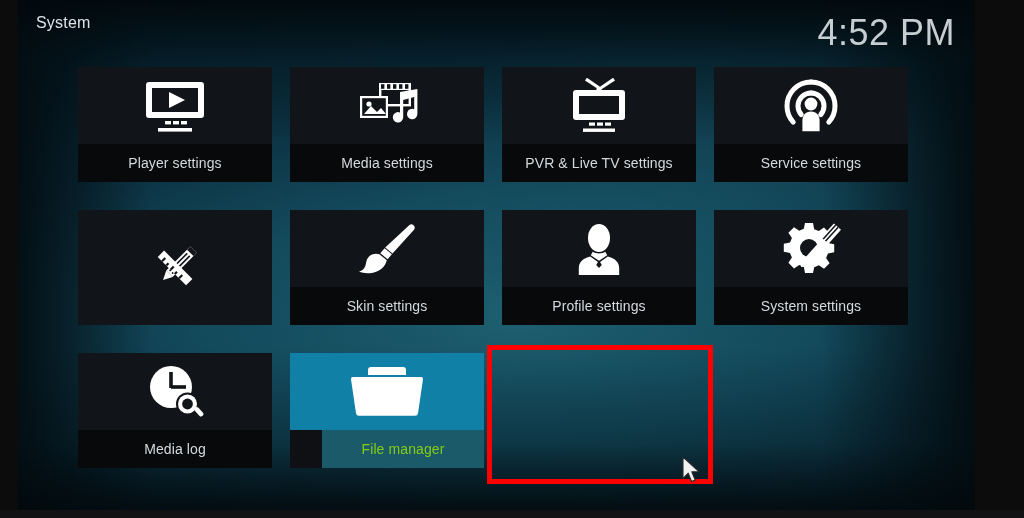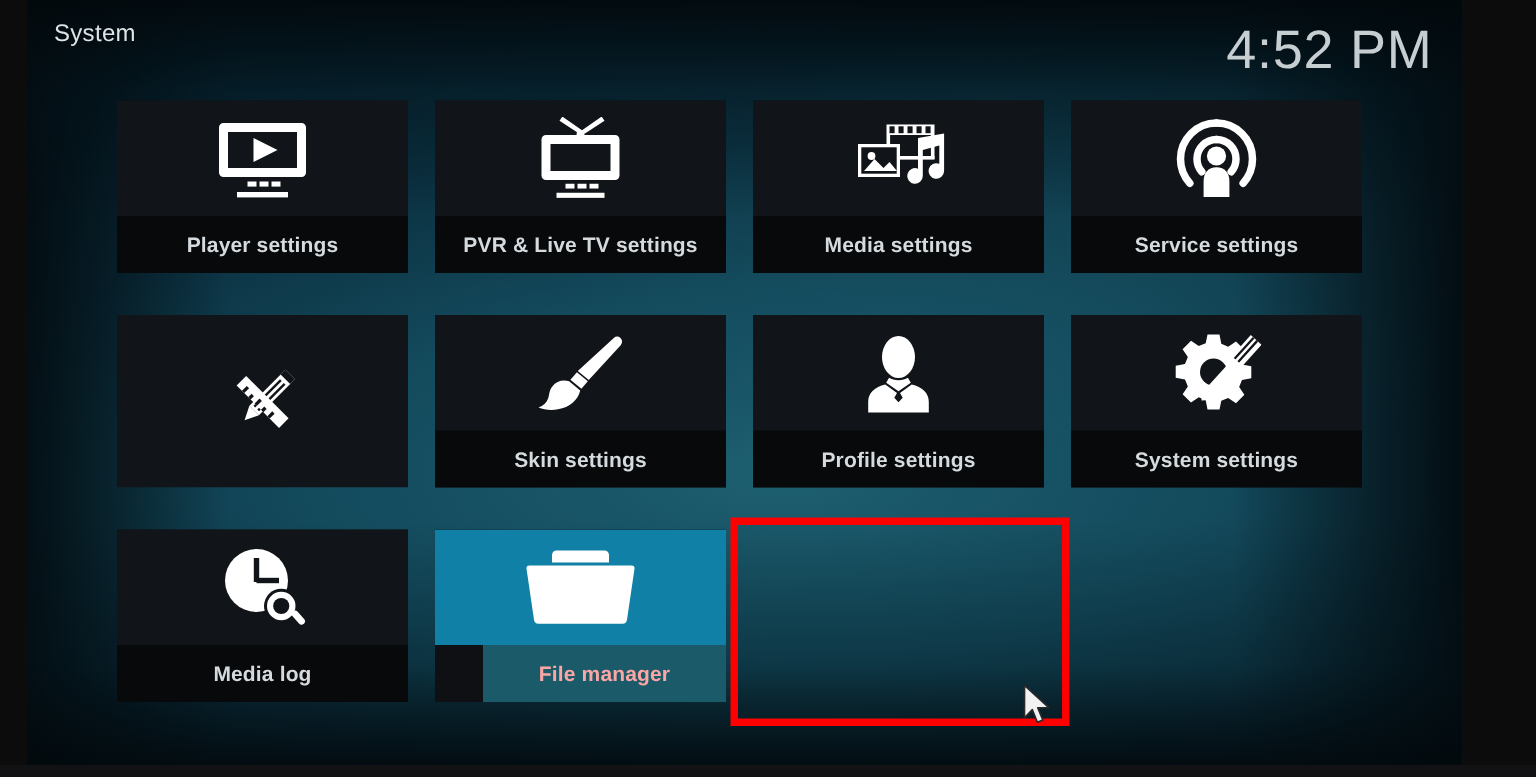--- a/index.html
+++ b/index.html
@@ -83,21 +83,20 @@
   #grid {
     position:absolute;
     left:60px; top:67px;
     width:840px;
     display:grid;
     grid-template-columns:repeat(4, 194px);
     grid-template-rows:repeat(3, 115px);
     column-gap:18px;
     row-gap:28px;
     z-index:4;
-    font-weight:bold;
   }
 
   .tile {
     position:relative;
     width:194px; height:115px;
     background:#0e1013;
     display:flex;
     flex-direction:column;
     overflow:hidden;
   }
@@ -111,21 +110,21 @@
     height:38px;
     background:#08090b;
     display:flex; align-items:center; justify-content:center;
     font-size:14px;
     color:#d4dadd;
     letter-spacing:0.1px;
   }
 
   
   .tile.focused .icon-area { background:#1180a6; }
-  .tile.focused .tile-label { background:#1b5a68; color:#fca5a5;margin-left:32px; }
+  .tile.focused .tile-label { background:#1b5a68; color:#84cc16;margin-left:32px; }
 
   
   #selection-box {
     position:absolute;
     left:469px; top:345px;
     width:226px; height:139px;
     border:5px solid #fe0000;
     z-index:5;
     pointer-events:none;
   }
@@ -161,35 +160,20 @@
           <svg width="64" height="56" viewBox="0 0 64 56" fill="#ffffff">
             <path d="M6 4h52a3 3 0 0 1 3 3v30a3 3 0 0 1-3 3H6a3 3 0 0 1-3-3V7a3 3 0 0 1 3-3zm3 6v24h46V10H9z"></path>
             <path d="M26 14l16 8-16 8z"></path>
             <rect x="22" y="43" width="6" height="3.4"></rect>
             <rect x="30" y="43" width="6" height="3.4"></rect>
             <rect x="38" y="43" width="6" height="3.4"></rect>
             <rect x="15" y="50" width="34" height="3.6"></rect>
           </svg>
         </div>
         <div class="tile-label">Player settings</div>
-      </div>
-
-      <div class="tile">
-        <div class="icon-area">
-          <svg width="64" height="56" viewBox="0 0 64 56" fill="#ffffff">
-            <path d="M31 11L18 2.5l1.9-2.8L33 8.8 46.1-.3 48 2.5 35 11z"></path>
-            <circle cx="32" cy="11.5" r="2.6"></circle>
-            <path d="M9 12h46a3 3 0 0 1 3 3v24a3 3 0 0 1-3 3H9a3 3 0 0 1-3-3V15a3 3 0 0 1 3-3zm3 6v18h40V18H12z"></path>
-            <rect x="22" y="44.5" width="6" height="3.2"></rect>
-            <rect x="30" y="44.5" width="6" height="3.2"></rect>
-            <rect x="38" y="44.5" width="6" height="3.2"></rect>
-            <rect x="16" y="50.5" width="32" height="3.4"></rect>
-          </svg>
-        </div>
-        <div class="tile-label">PVR &amp; Live TV settings</div>
       </div>
 
       <div class="tile">
         <div class="icon-area">
           <svg width="64" height="56" viewBox="0 0 64 56" fill="#ffffff">
 
             <rect x="24" y="5" width="32" height="7"></rect>
             <rect x="26" y="6.2" width="3.4" height="4.6" fill="#111418"></rect>
             <rect x="32" y="6.2" width="3.4" height="4.6" fill="#111418"></rect>
             <rect x="38" y="6.2" width="3.4" height="4.6" fill="#111418"></rect>
@@ -205,20 +189,35 @@
             <path d="M9 36l7-8 6 6 4-4 5 6z"></path>
 
             <path d="M45 14v20.5a5.2 5.2 0 1 0 3.2 4.8V22l11 -3v12.2a5.2 5.2 0 1 0 3.2 4.8V11z"></path>
           </svg>
         </div>
         <div class="tile-label">Media settings</div>
       </div>
 
       <div class="tile">
         <div class="icon-area">
+          <svg width="64" height="56" viewBox="0 0 64 56" fill="#ffffff">
+            <path d="M31 11L18 2.5l1.9-2.8L33 8.8 46.1-.3 48 2.5 35 11z"></path>
+            <circle cx="32" cy="11.5" r="2.6"></circle>
+            <path d="M9 12h46a3 3 0 0 1 3 3v24a3 3 0 0 1-3 3H9a3 3 0 0 1-3-3V15a3 3 0 0 1 3-3zm3 6v18h40V18H12z"></path>
+            <rect x="22" y="44.5" width="6" height="3.2"></rect>
+            <rect x="30" y="44.5" width="6" height="3.2"></rect>
+            <rect x="38" y="44.5" width="6" height="3.2"></rect>
+            <rect x="16" y="50.5" width="32" height="3.4"></rect>
+          </svg>
+        </div>
+        <div class="tile-label">PVR &amp; Live TV settings</div>
+      </div>
+
+      <div class="tile">
+        <div class="icon-area">
           <svg width="58" height="56" viewBox="0 0 58 56" fill="none">
             <path d="M29 4a24 24 0 0 1 24 24 24 24 0 0 1-6.2 16.1" stroke="#fff" stroke-width="5" stroke-linecap="round" fill="none"></path>
             <path d="M29 4A24 24 0 0 0 5 28a24 24 0 0 0 6.2 16.1" stroke="#fff" stroke-width="5" stroke-linecap="round" fill="none"></path>
             <path d="M29 15a13 13 0 0 1 13 13 13 13 0 0 1-3.2 8.5" stroke="#fff" stroke-width="5" stroke-linecap="round" fill="none"></path>
             <path d="M29 15a13 13 0 0 0-13 13 13 13 0 0 0 3.2 8.5" stroke="#fff" stroke-width="5" stroke-linecap="round" fill="none"></path>
             <circle cx="29" cy="26" r="6.4" fill="#fff"></circle>
             <path d="M29 33.5c5.6 0 8.6 4 8.6 9.2v10.6H20.4V42.7c0-5.2 3-9.2 8.6-9.2z" fill="#fff"></path>
           </svg>
         </div>
         <div class="tile-label">Service settings</div>

